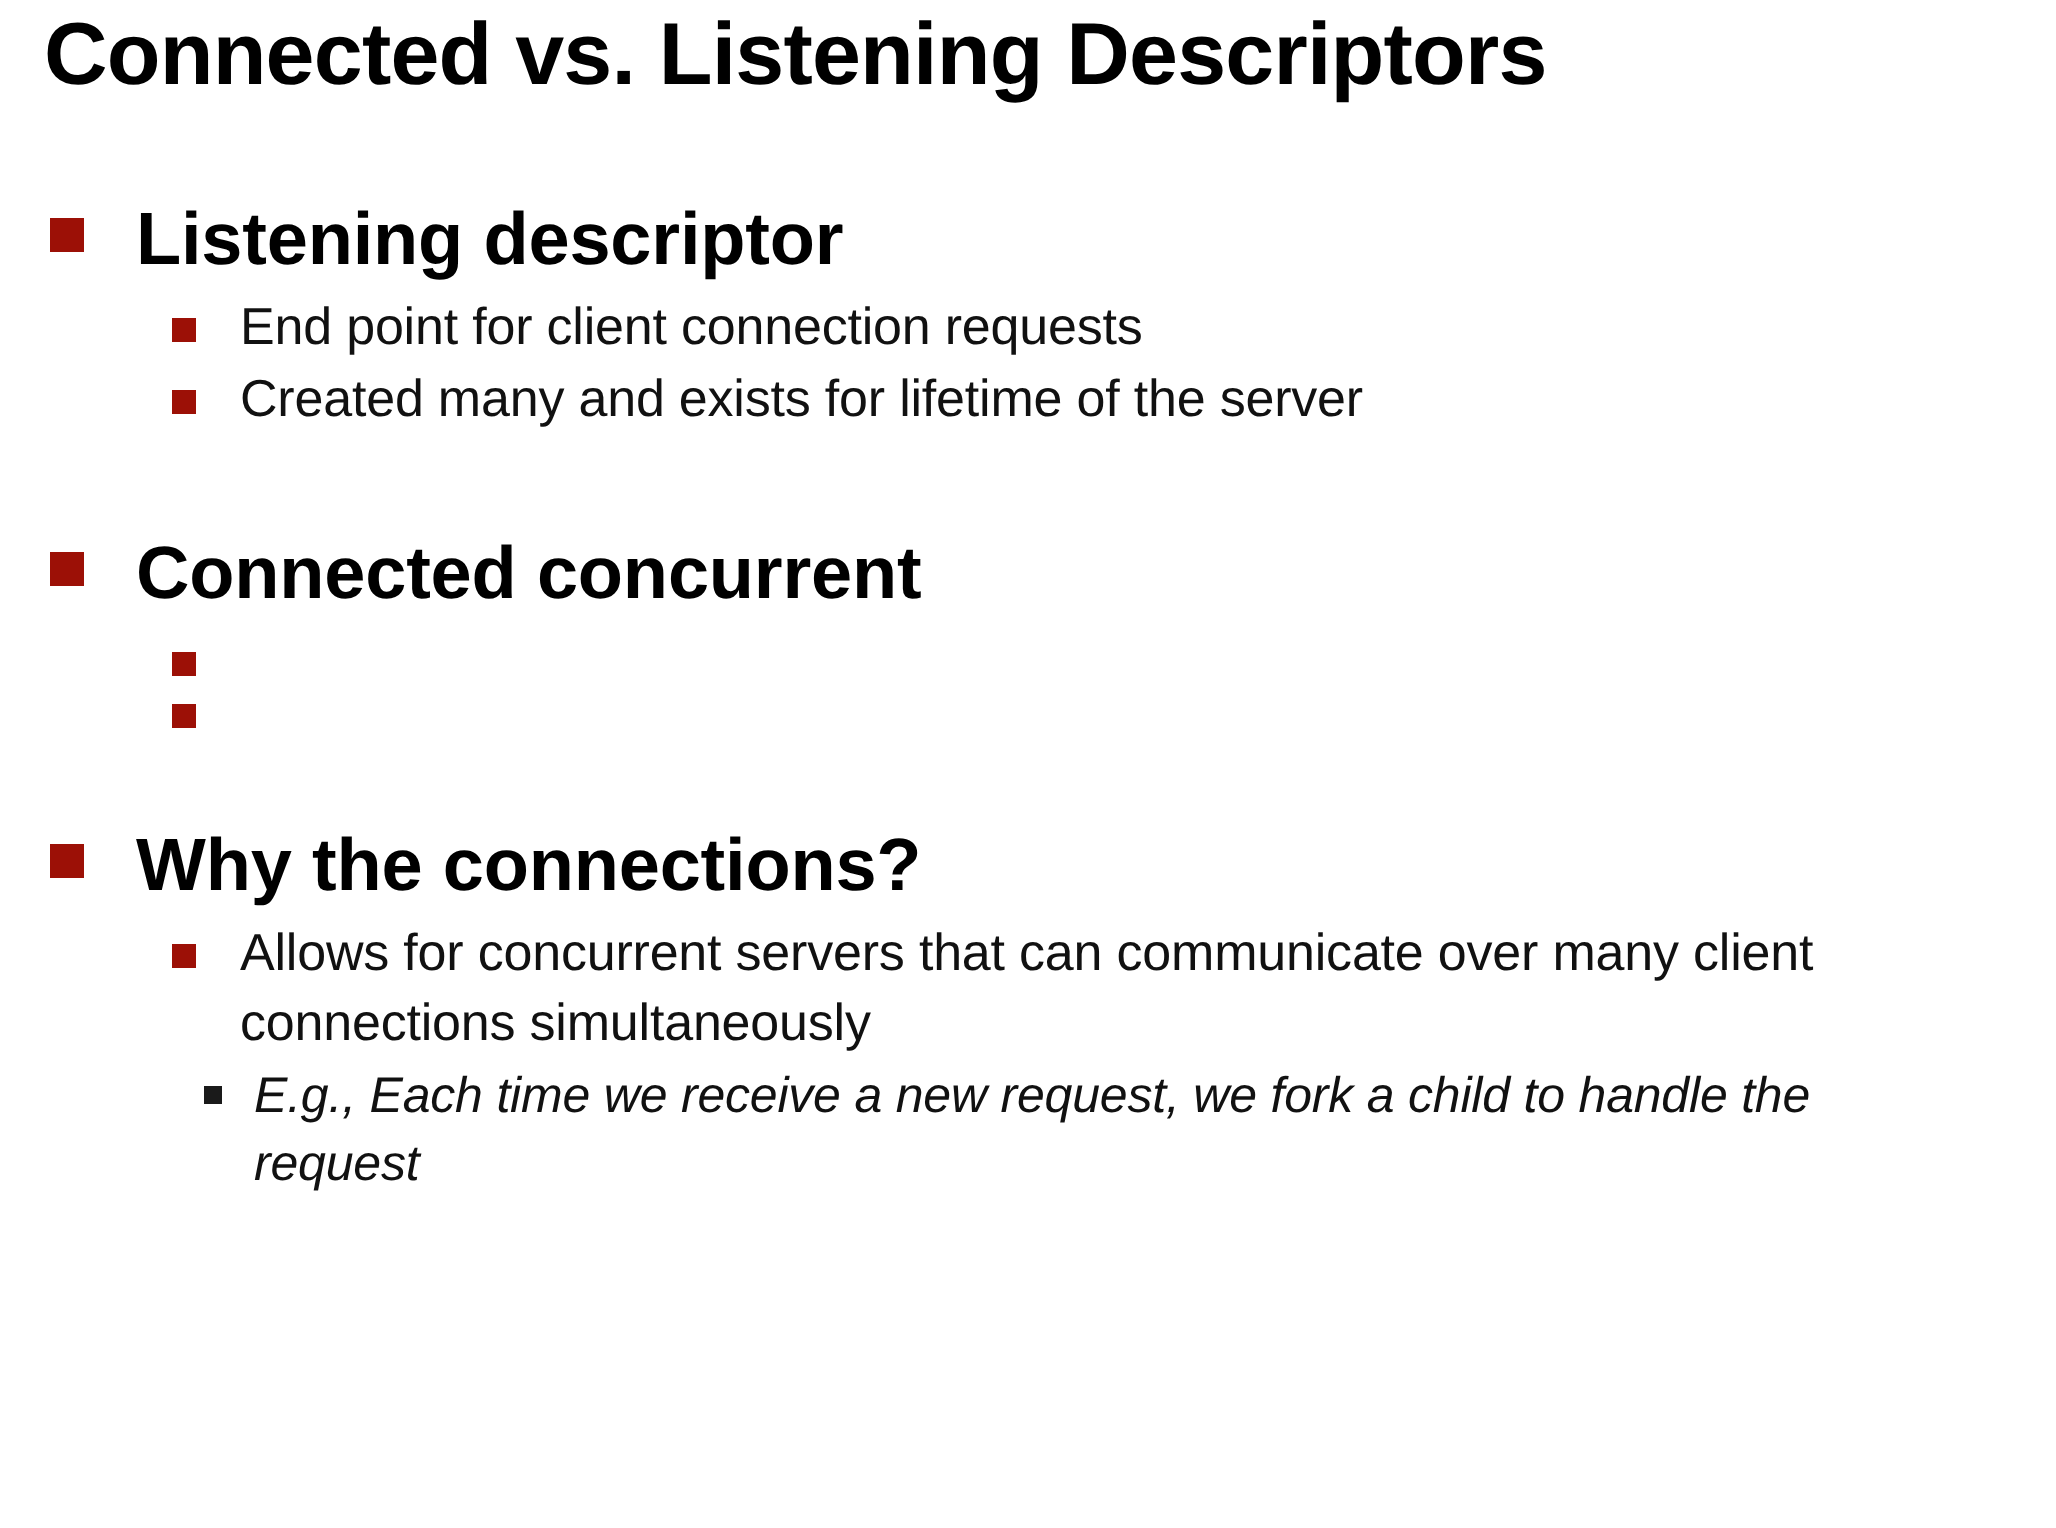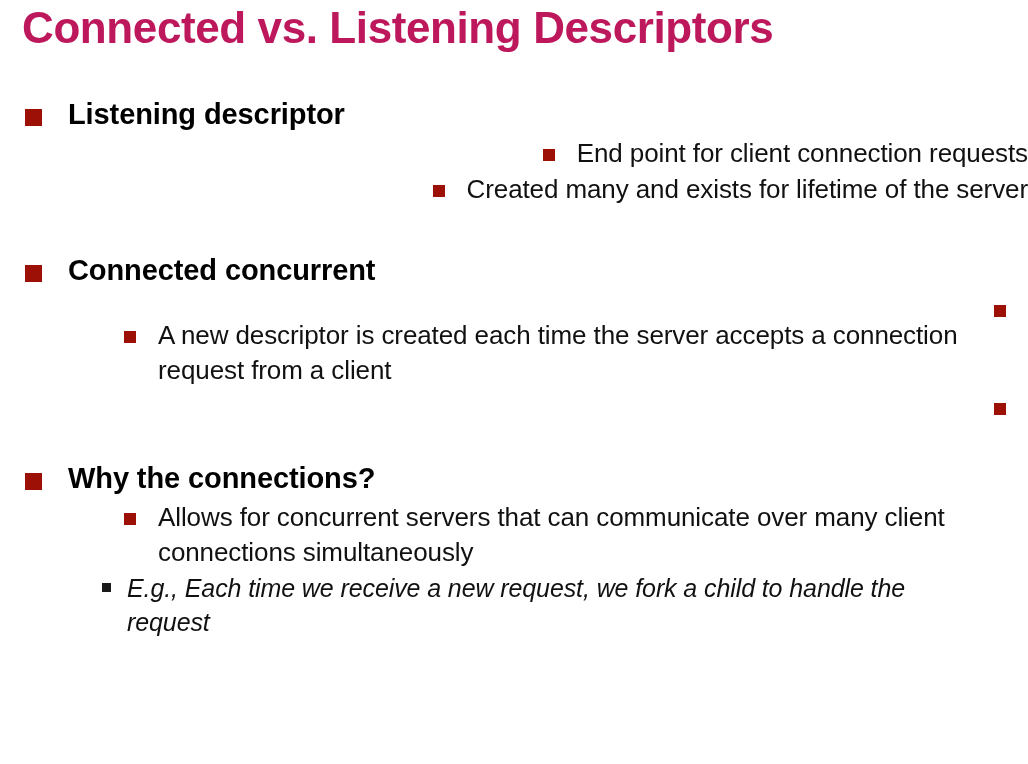--- a/index.html
+++ b/index.html
@@ -28,21 +28,21 @@
   
   .slide-title {
     position: absolute;
     left: 22px;
     top: 2px;
     width: 986px;
     font-size: 44px;
     font-weight: bold;
     letter-spacing: -0.4px;
     line-height: 1.18;
-    color: #be185d;
+    color: #000000;
     white-space: nowrap;
   }
 
   
   .body-list {
     position: absolute;
     left: 0;
     top: 96px;
     width: 1028px;
   }
@@ -74,32 +74,31 @@
   .lvl1 .marker {
     width: 43px;
     padding-top: 13px;
   }
   .lvl1 .sq {
     width: 17px;
     height: 17px;
     background: #9C1006;
   }
   .lvl1 .txt {
-    font-size: 29px;
+    font-size: 37px;
     font-weight: bold;
     line-height: 1.30;
     color: #000000;
     letter-spacing: -0.1px;
   }
 
   
   .lvl2 {
     padding-left: 86px;
     margin-bottom: 1px;
-    justify-content: flex-end;
   }
   .lvl2 .marker {
     width: 34px;
     padding-top: 13px;
   }
   .lvl2 .sq {
     width: 12px;
     height: 12px;
     background: #9C1006;
   }
@@ -176,26 +175,20 @@
         </span>
       <span class="txt">Connected concurrent</span>
     </div>
 
     <div class="bullet-row lvl2">
       <span class="marker">
           <span class="sq"></span>
         </span>
     </div>
 
-    <div class="bullet-row lvl2">
-      <span class="marker">
-          <span class="sq"></span>
-        </span>
-      <span class="txt">A new descriptor is created each time the server accepts a connection request from a client</span>
-    </div>
 
     <div class="bullet-row lvl2">
       <span class="marker">
           <span class="sq"></span>
         </span>
     </div>
 
     <div class="gap-section"></div>
 
     <div class="bullet-row lvl1">

